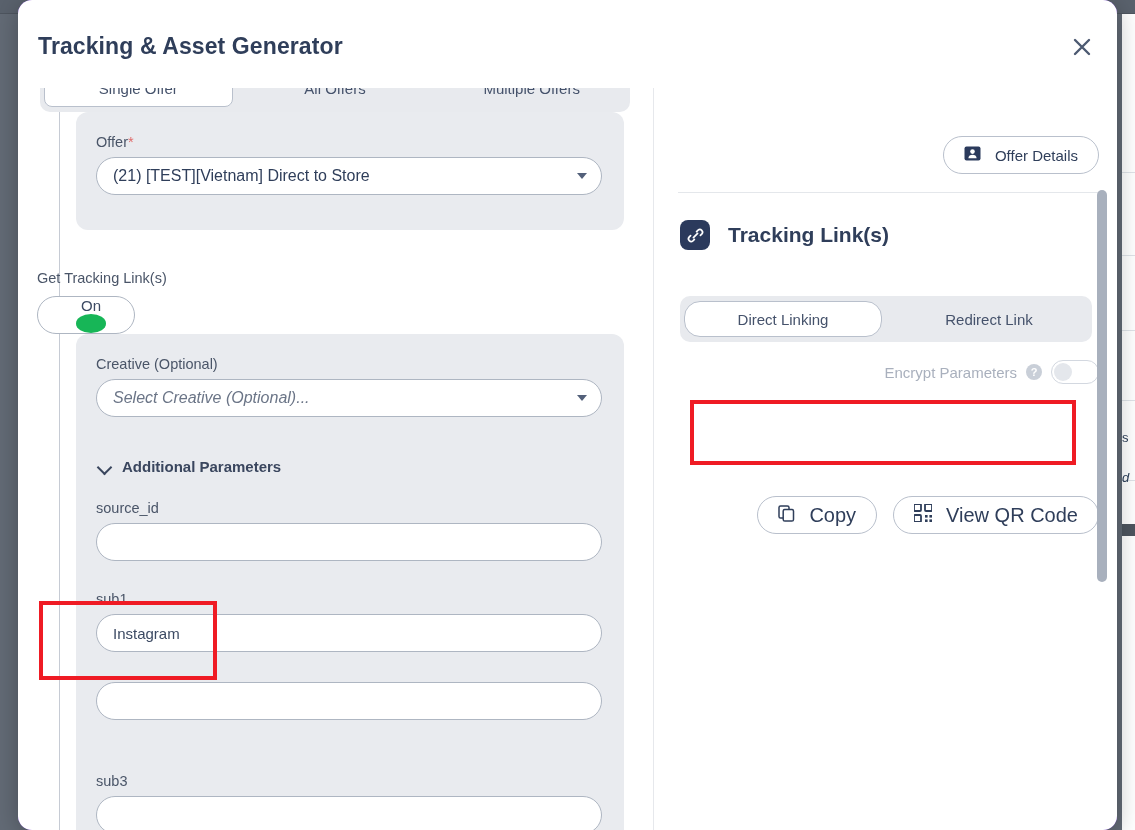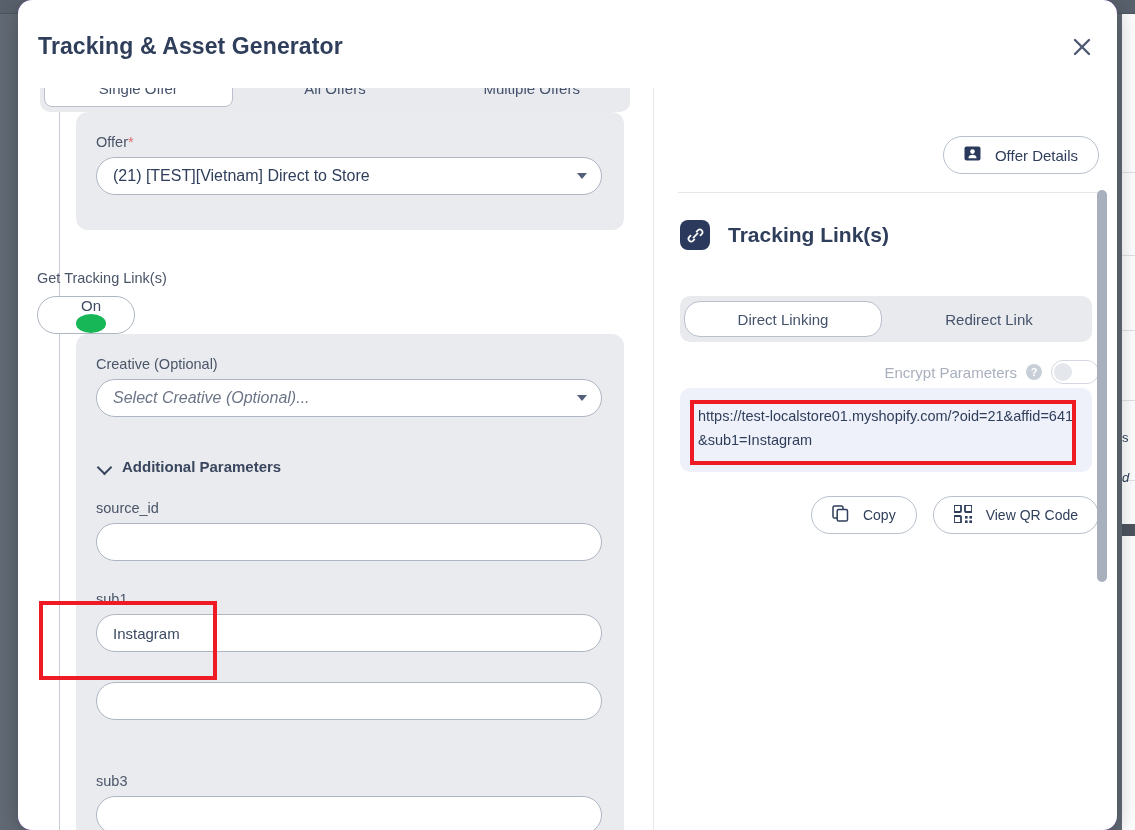--- a/index.html
+++ b/index.html
@@ -247,21 +247,21 @@
     word-break: break-all;
   }
   .btn-row {
     position: absolute; right: 18px; top: 408px;
     display: flex; gap: 16px;
   }
   .pill-btn {
     height: 38px; padding: 0 20px;
     background: #fff; border: 1px solid #b9c0cc; border-radius: 19px;
     display: flex; align-items: center; gap: 14px;
-    font-size: 14px; color: #2f3e5a; cursor: pointer;
+    font-size: 20px; color: #2f3e5a; cursor: pointer;
     font-family: "Liberation Sans", sans-serif;
   }
 
   
   .scrollbar-track {
     position: absolute; right: 5px; top: 30px; width: 10px; bottom: 40px;
   }
   .scrollbar-thumb {
     position: absolute; right: 5px; top: 72px;
     width: 10px; height: 392px;
@@ -420,23 +420,20 @@
       </div>
 
       <div class="encrypt-row">
         <span class="encrypt-label">Encrypt Parameters</span>
         <span class="help-icon">?</span>
         <span class="switch">
           <span class="s-knob"></span>
         </span>
       </div>
 
-      <div class="url-wrap">
-        <div class="url-text">https://test-localstore01.myshopify.com/?oid=21&amp;affid=641&amp;sub1=Instagram</div>
-      </div>
 
       <div class="btn-row">
         <button class="pill-btn">
           <span>
             <svg width="17" height="17" viewBox="0 0 17 17" aria-hidden="true">
               <rect x="1" y="1" width="10" height="12" rx="1.6" fill="none" stroke="#2f3e5a" stroke-width="1.5"></rect>
               <rect x="5.2" y="4.4" width="10.3" height="11.6" rx="1.6" fill="#ffffff" stroke="#2f3e5a" stroke-width="1.5"></rect>
             </svg>
           </span>
           <span>Copy</span>

